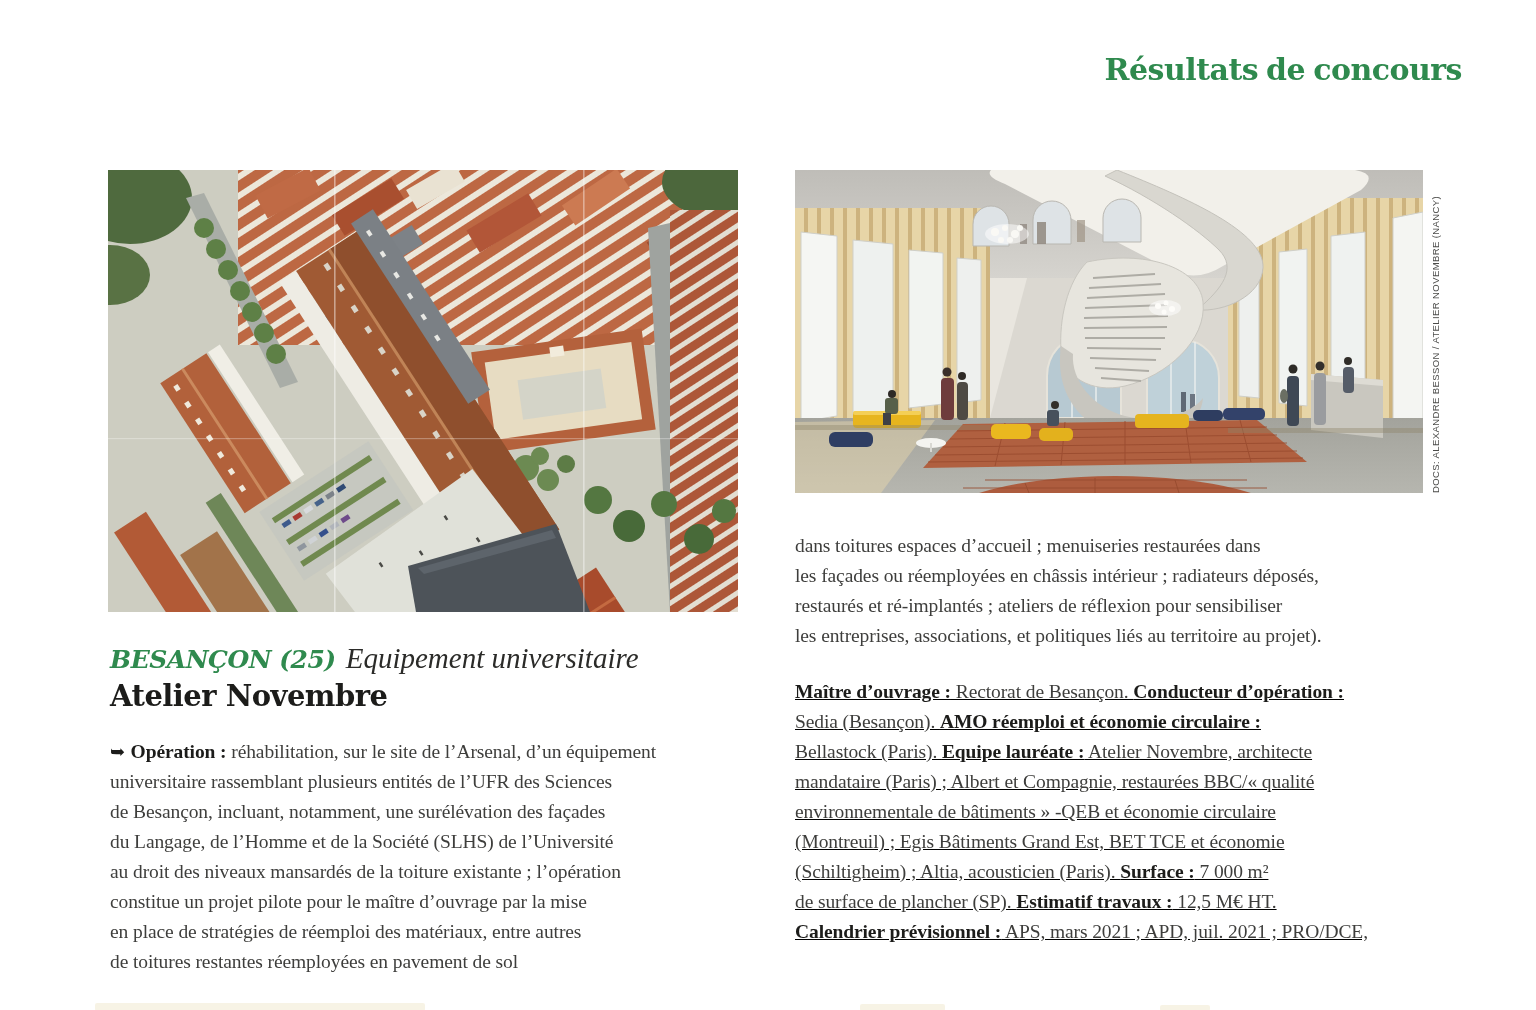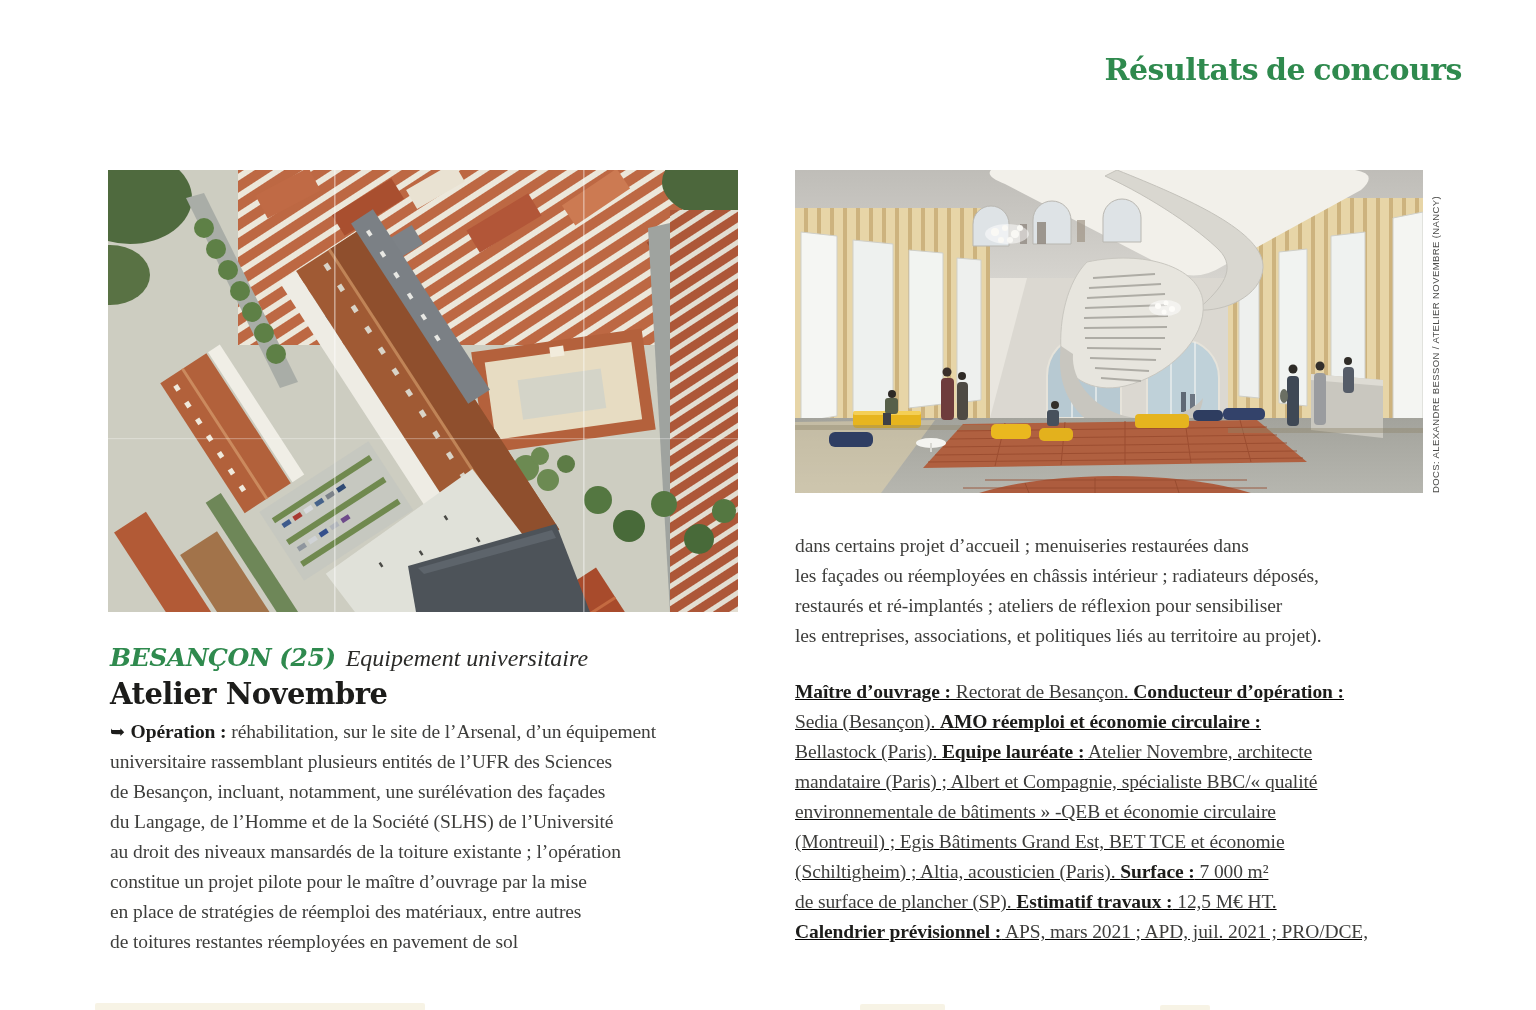--- a/index.html
+++ b/index.html
@@ -31,27 +31,27 @@
   }
   
   .article-left{left:110px;top:641px;width:660px;}
   .headrow{white-space:nowrap;line-height:34px;}
   .loc{
     font-family:"DejaVu Serif", serif;font-weight:700;font-size:25px;
     letter-spacing:-0.5px;color:var(--green,#2f8a4e);font-style:italic;
   }
   .program{
     font-family:"Liberation Serif", serif;font-style:italic;
-    font-size:24px;color:#2b2b29;margin-left:10px;
+    font-size:29px;color:#2b2b29;margin-left:10px;
   }
   .firm{
     font-family:"DejaVu Serif", serif;font-weight:700;font-size:29px;
     letter-spacing:-0.5px;color:var(--strong,#1c1c1a);line-height:32px;
   }
-  .bodytext{margin-top:7px;}
+  .bodytext{margin-top:25px;}
   .tline{
     white-space:nowrap;font-size:19.5px;line-height:30px;
     color:var(--body,#3e3e3c);letter-spacing:-0.1px;
   }
   .tline .bold{font-weight:700;color:var(--strong,#1c1c1a);}
   .tline .arrow{color:var(--strong,#1c1c1a);font-family:"DejaVu Sans", sans-serif;font-size:18px;}
   .para-r1{left:795px;top:531px;width:680px;}
   .para-r2{left:795px;top:677px;width:680px;text-decoration:underline;}
   
   .frag{background:#f6f1e1;border-radius:2px;opacity:.85;}
@@ -411,30 +411,30 @@
       <div class="tline"><span>de Besançon, incluant, notamment, une surélévation des façades</span></div>
       <div class="tline"><span>du Langage, de l’Homme et de la Société (SLHS) de l’Université</span></div>
       <div class="tline"><span>au droit des niveaux mansardés de la toiture existante ; l’opération</span></div>
       <div class="tline"><span>constitue un projet pilote pour le maître d’ouvrage par la mise</span></div>
       <div class="tline"><span>en place de stratégies de réemploi des matériaux, entre autres</span></div>
       <div class="tline"><span>de toitures restantes réemployées en pavement de sol</span></div>
     </div>
 </section>
 
 <section class="abs para-r1">
-    <div class="tline"><span>dans certains projet d’accueil ; menuiseries restaurées dans</span></div>
+    <div class="tline"><span>dans toitures espaces d’accueil ; menuiseries restaurées dans</span></div>
     <div class="tline"><span>les façades ou réemployées en châssis intérieur ; radiateurs déposés,</span></div>
     <div class="tline"><span>restaurés et ré-implantés ; ateliers de réflexion pour sensibiliser</span></div>
     <div class="tline"><span>les entreprises, associations, et politiques liés au territoire au projet).</span></div>
   </section>
 <section class="abs para-r2">
     <div class="tline"><span class="bold">Maître d’ouvrage :</span><span> Rectorat de Besançon. </span><span class="bold">Conducteur d’opération :</span></div>
     <div class="tline"><span>Sedia (Besançon). </span><span class="bold">AMO réemploi et économie circulaire :</span></div>
     <div class="tline"><span>Bellastock (Paris). </span><span class="bold">Equipe lauréate :</span><span> Atelier Novembre, architecte</span></div>
-    <div class="tline"><span>mandataire (Paris) ; Albert et Compagnie, spécialiste BBC/« qualité</span></div>
+    <div class="tline"><span>mandataire (Paris) ; Albert et Compagnie, restaurées BBC/« qualité</span></div>
     <div class="tline"><span>environnementale de bâtiments » -QEB et économie circulaire</span></div>
     <div class="tline"><span>(Montreuil) ; Egis Bâtiments Grand Est, BET TCE et économie</span></div>
     <div class="tline"><span>(Schiltigheim) ; Altia, acousticien (Paris). </span><span class="bold">Surface :</span><span> 7 000 m²</span></div>
     <div class="tline"><span>de surface de plancher (SP). </span><span class="bold">Estimatif travaux :</span><span> 12,5 M€ HT.</span></div>
     <div class="tline"><span class="bold">Calendrier prévisionnel :</span><span> APS, mars 2021 ; APD, juil. 2021 ; PRO/DCE,</span></div>
   </section>
 
 <div class="abs frag" style="left:95px;top:1003px;width:330px;height:8px;"></div>
 <div class="abs frag" style="left:860px;top:1004px;width:85px;height:7px;"></div>
 <div class="abs frag" style="left:1160px;top:1005px;width:50px;height:6px;"></div>

